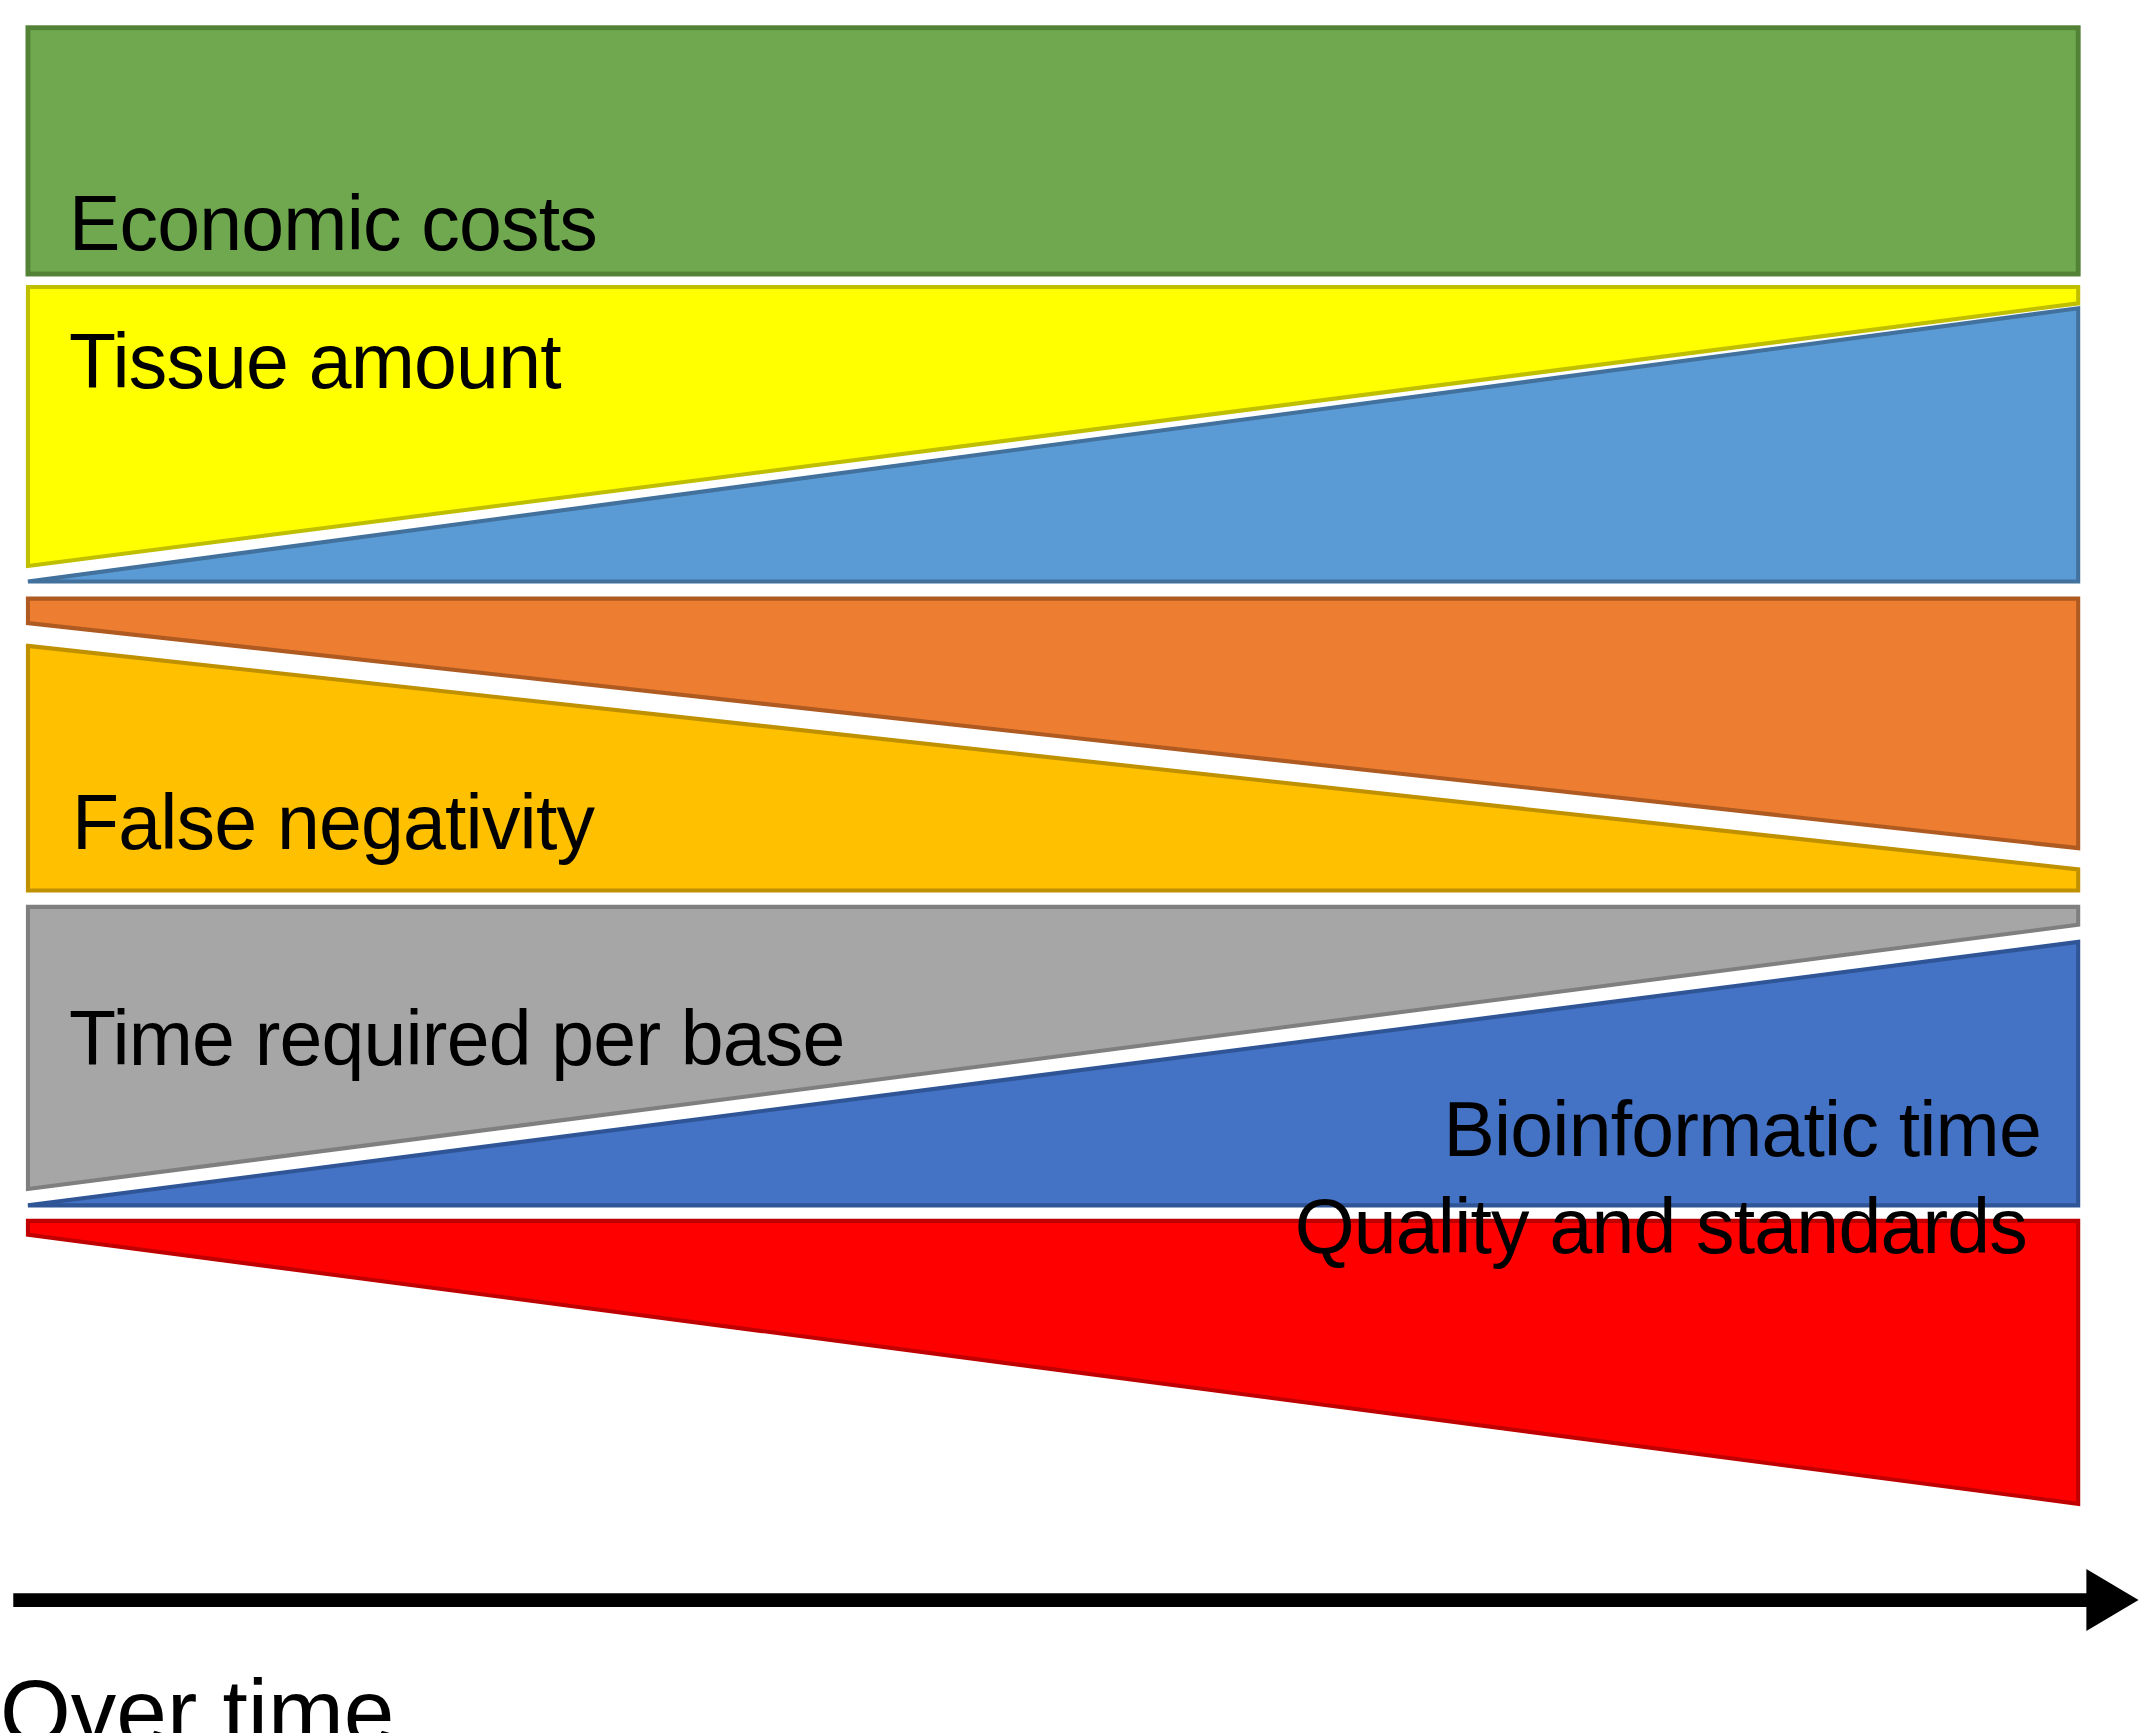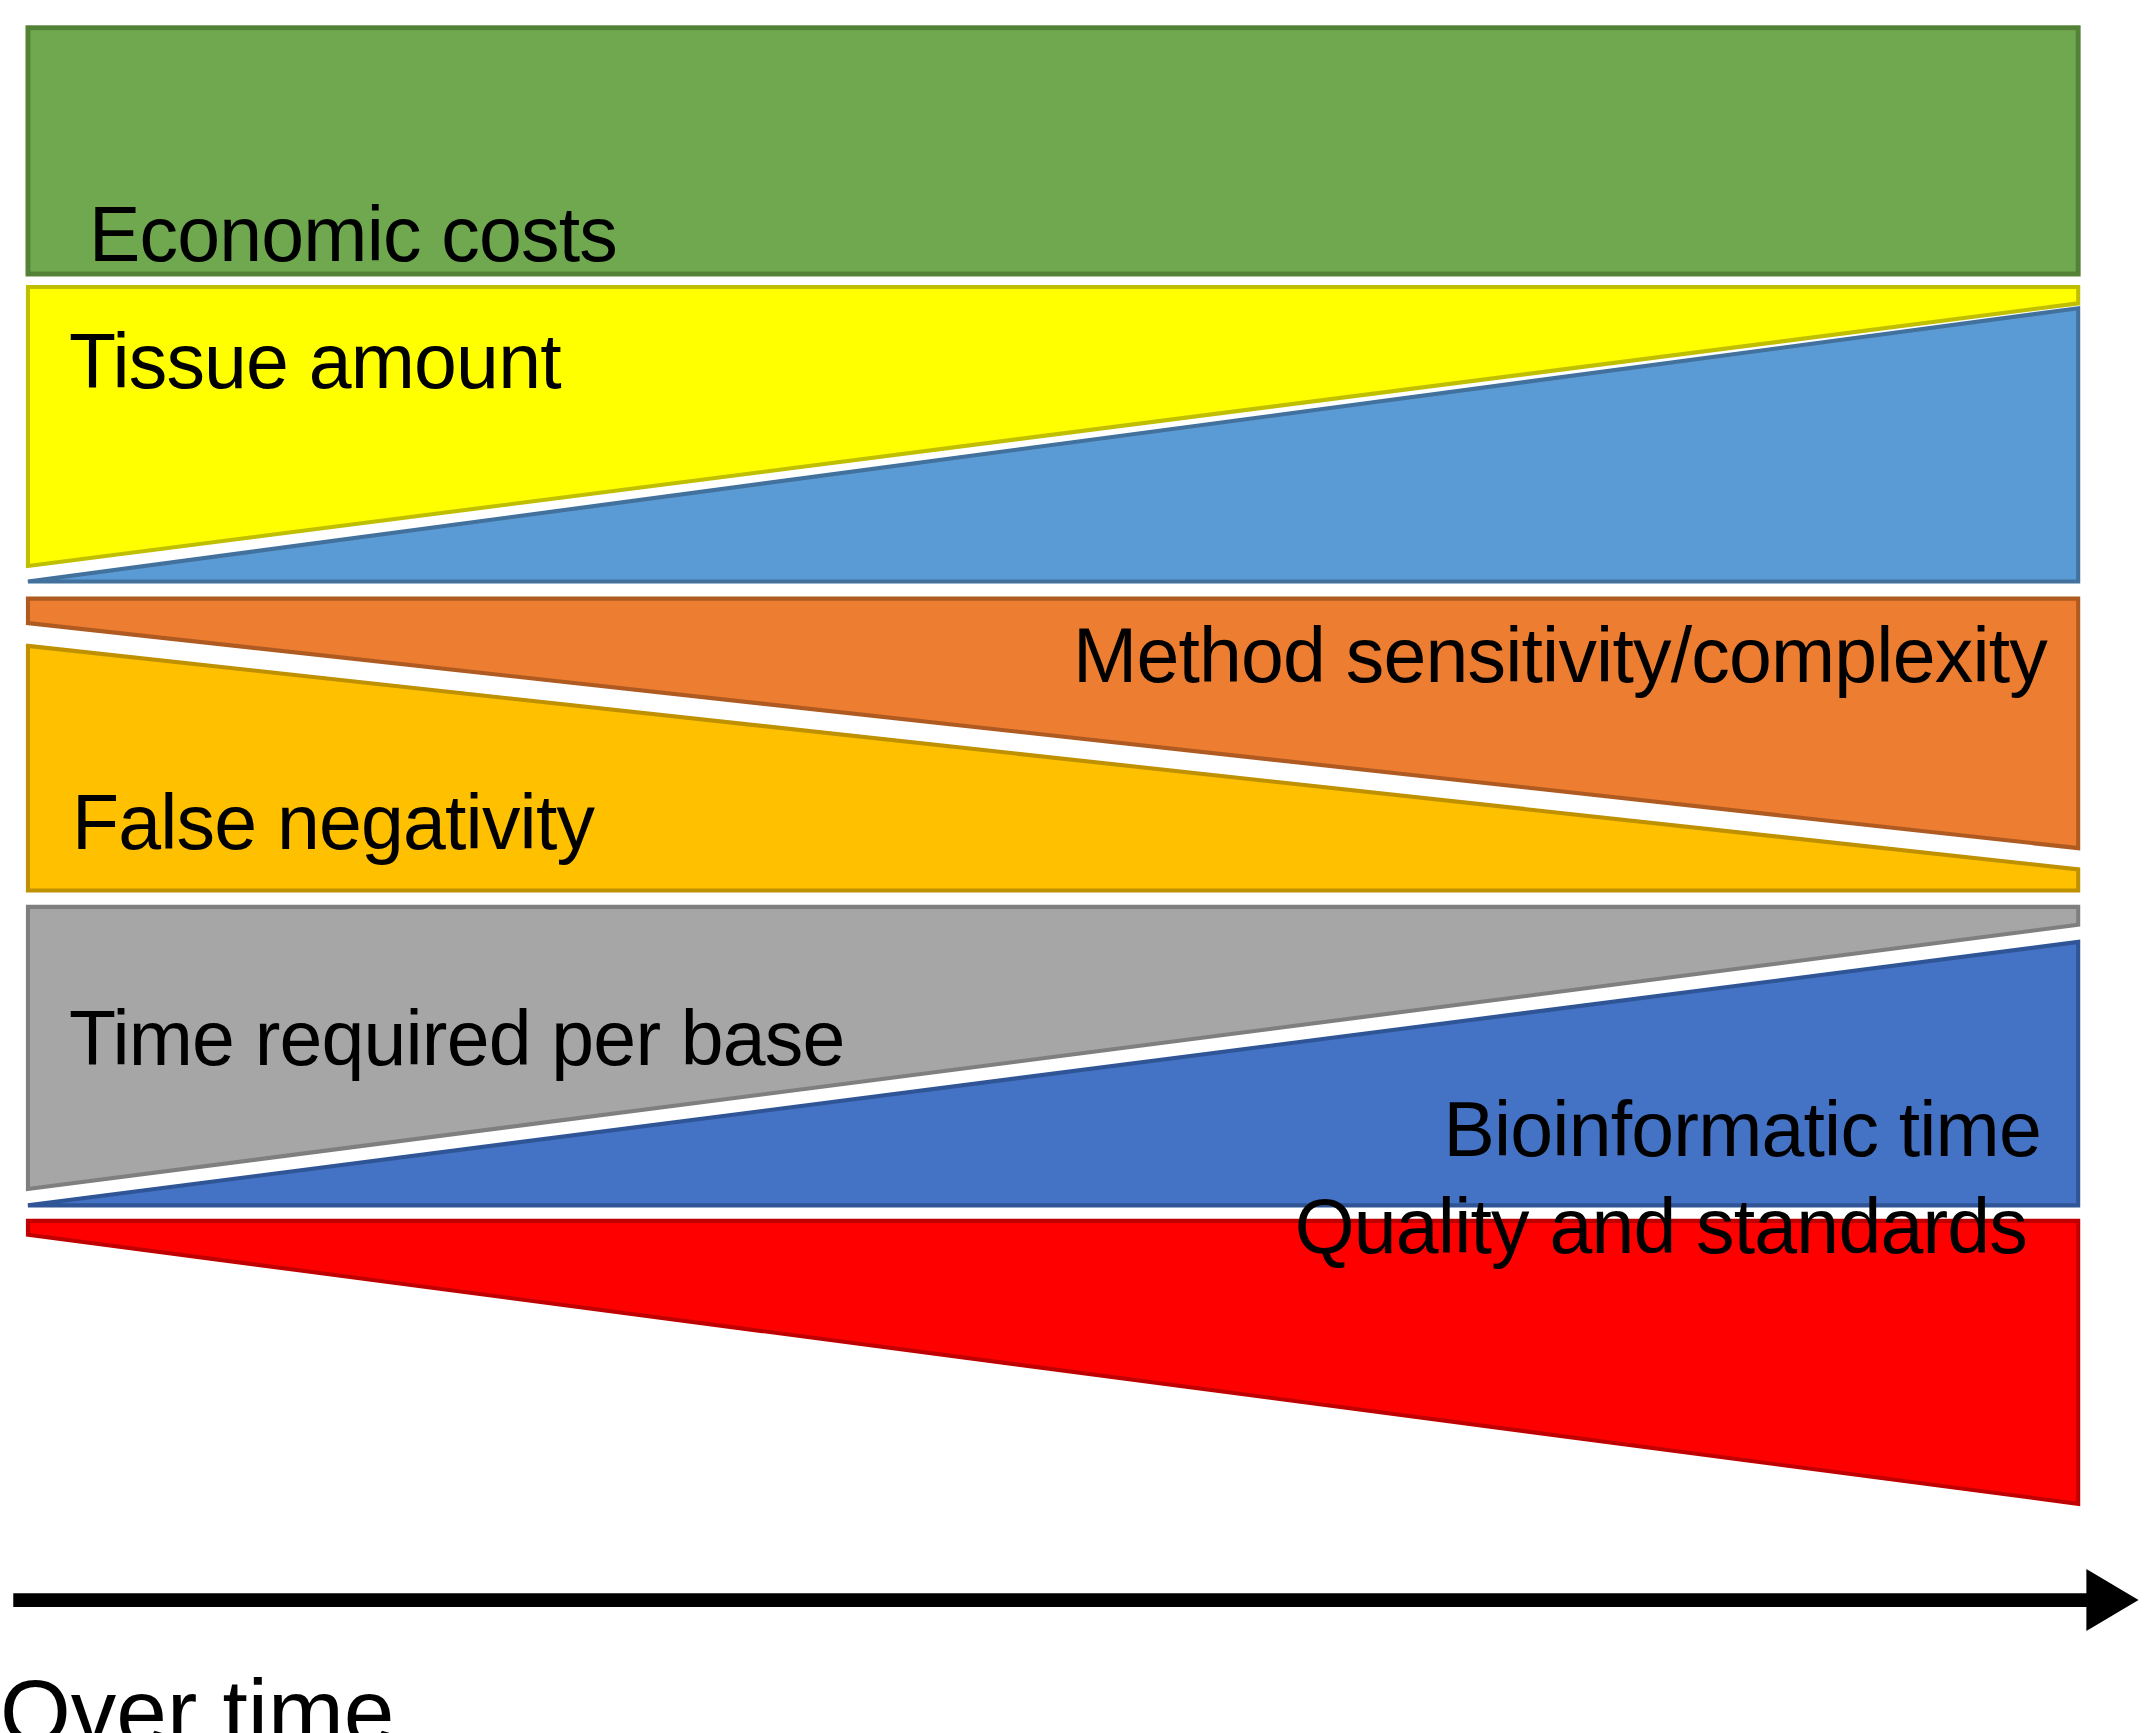--- a/index.html
+++ b/index.html
@@ -65,26 +65,25 @@
     <polygon points="34,1478 2548,1155 2548,1478" stroke-width="5" fill="#4472C4" stroke="#2F5597"></polygon>
 
     <polygon points="34,1497 2548,1497 2548,1844 34,1514" stroke-width="5" fill="#FF0000" stroke="#C00000"></polygon>
 
     <g>
       <line x1="16" y1="1962" x2="2566" y2="1962" stroke-width="17" stroke="#000000"></line>
       <polygon points="2558,1924 2622,1962 2558,2000" fill="#000000"></polygon>
     </g>
   </svg>
 
-  <div class="band-label" style="left:69px; top:196px;margin-left:20px;">Economic costs</div>
+  <div class="band-label" style="left:69px; top:185px;">Economic costs</div>
 
   <div class="band-label" style="left:69px; top:323px;">Tissue amount</div>
 
 
-  <div class="band-label" style="right:104px; top:617px;">Method sensitivity/complexity</div>
 
   <div class="band-label" style="left:72px; top:784px;">False negativity</div>
 
   <div class="band-label" style="left:69px; top:1000px;">Time required per base</div>
 
   <div class="band-label" style="right:110px; top:1091px;">Bioinformatic time</div>
 
   <div class="band-label" style="right:124px; top:1188px;margin-left:45px;">Quality and standards</div>
 
   <div class="axis-label">Over time</div>

